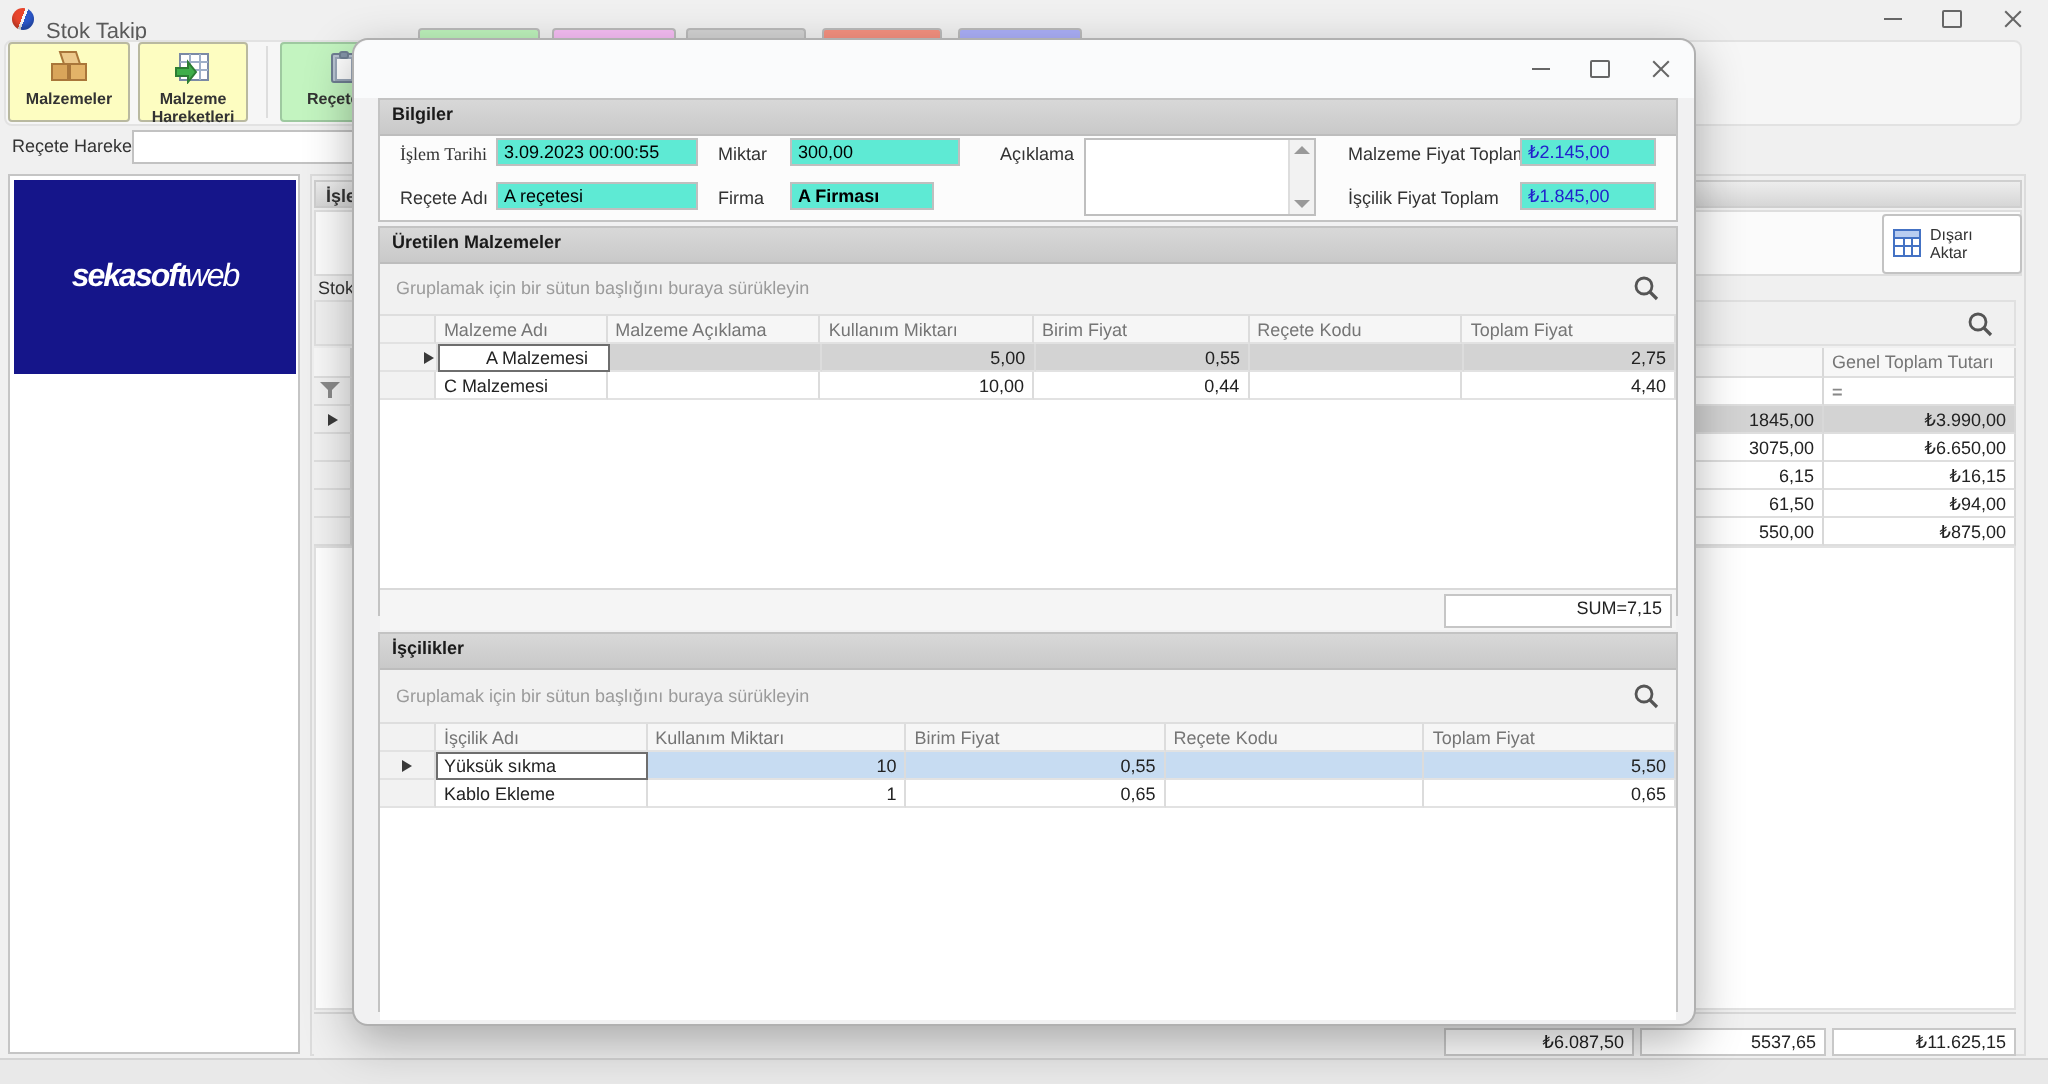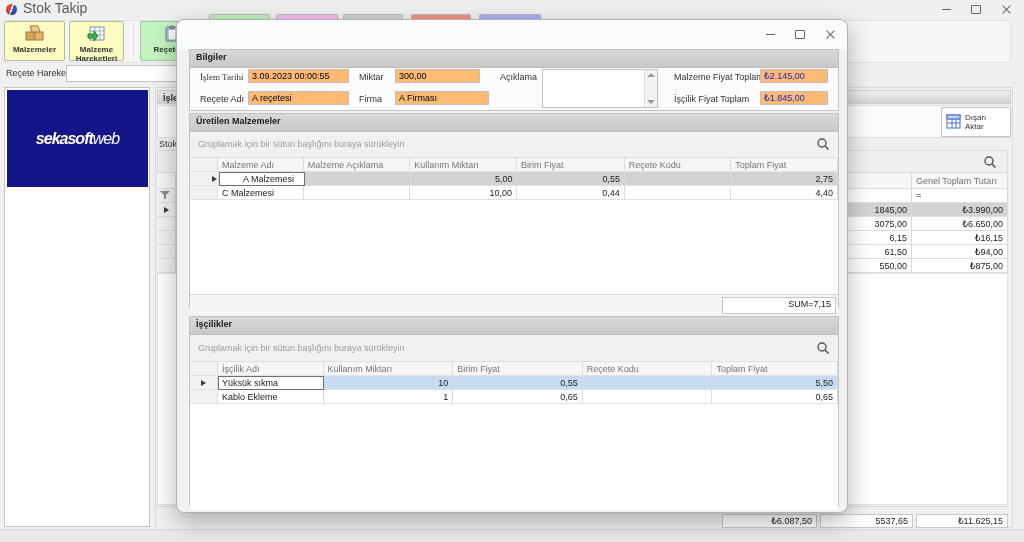--- a/index.html
+++ b/index.html
@@ -2,21 +2,21 @@
 <html><head>
 <meta charset="utf-8">
 <style>
   html,body{margin:0;padding:0;}
   body{width:1024px;height:542px;background:#e9e9e9;font-family:"Liberation Sans","DejaVu Sans",sans-serif;font-size:9px;color:#333;}
   #app{position:relative;width:1024px;height:542px;background:#f0f0f0;overflow:hidden;}
   .abs{position:absolute;box-sizing:border-box;}
   
   .titlebar{left:0;top:0;width:1024px;height:19px;background:#f0f0f0;}
   .app-icon{left:6px;top:4px;width:11px;height:11px;border-radius:50%;background:linear-gradient(110deg,#e8452c 0 45%,#f7f7f7 45% 55%,#2c57c9 55% 100%);box-shadow:inset 0 -2px 2px rgba(0,0,0,.25);}
-  .app-title{left:23px;top:0;color:#5a5a5a;font-size:14px;}
+  .app-title{left:23px;top:10px;color:#5a5a5a;font-size:11px;}
   .winctl{top:0;width:28px;height:19px;display:flex;align-items:center;justify-content:center;cursor:default;}
   .glyph-min{width:9px;height:1px;background:#666;}
   .glyph-max{width:8px;height:7px;border:1px solid #666;border-radius:1px;}
   .glyph-close{width:9px;height:9px;position:relative;}
   .glyph-close:before,.glyph-close:after{content:"";position:absolute;left:4px;top:-1px;width:1px;height:11px;background:#666;}
   .glyph-close:before{transform:rotate(45deg);}
   .glyph-close:after{transform:rotate(-45deg);}
   
   .toolbar{left:2px;top:20px;width:1009px;height:43px;background:#f6f6f6;border:1px solid #e2e2e2;border-radius:4px;}
   .toolbtn{top:21px;height:40px;border:1px solid #b9b9a0;border-radius:2px;display:flex;flex-direction:column;align-items:center;justify-content:flex-start;padding-top:3px;cursor:pointer;}
@@ -59,21 +59,21 @@
   .bgrow-white{background:#fff;}
   .footerbox{top:514px;height:14px;background:#fff;border:1px solid #c8c8c8;text-align:right;padding:1px 4px;color:#222;}
   .statusbar{left:0;top:529px;width:1024px;height:13px;background:#e9e9e9;border-top:1px solid #d4d4d4;}
   
   .dialog{left:176px;top:19px;width:672px;height:494px;background:#f1f1f2;border:1px solid #b0b0b0;border-radius:8px;box-shadow:0 8px 24px rgba(0,0,0,.30);z-index:10;}
   .dlg-titlebar{left:0;top:0;width:670px;height:29px;background:#fafbfc;border-radius:8px 8px 0 0;}
   .dlg-ctl{top:6px;width:22px;height:17px;display:flex;align-items:center;justify-content:center;cursor:pointer;}
   .section{left:12px;width:650px;border:1px solid #c3c3c3;background:#fcfcfc;}
   .sec-caption{height:13px;background:linear-gradient(#d8d8d8,#c9c9c9);border-bottom:1px solid #bdbdbd;font-weight:bold;color:#1a1a1a;padding:2px 6px;font-size:9px;}
   .flabel{position:absolute;color:#333;}
-  .finput{position:absolute;background:#fdba74;border:1px solid #bfbfbf;font-size:9px;padding:0 3px;height:14px;font-family:"Liberation Sans","DejaVu Sans",sans-serif;box-sizing:border-box;}
+  .finput{position:absolute;background:#5eead4;border:1px solid #bfbfbf;font-size:9px;padding:0 3px;height:14px;font-family:"Liberation Sans","DejaVu Sans",sans-serif;box-sizing:border-box;}
   .money{color:#2222cc;}
   .ftextarea{position:absolute;background:#fff;border:1px solid #bfbfbf;}
   .ta-scroll{position:absolute;right:0;top:0;width:12px;height:100%;background:#f2f2f2;border-left:1px solid #ddd;}
   .ta-arrow{position:absolute;left:2px;width:0;height:0;border-left:4px solid transparent;border-right:4px solid transparent;}
   .ta-up{top:3px;border-bottom:4px solid #999;}
   .ta-down{bottom:3px;border-top:4px solid #999;}
   .group-row{position:relative;background:#f1f1f1;border-bottom:1px solid #dedede;color:#9b9b9b;}
   .group-row .hint{position:absolute;left:8px;top:7px;}
   .search{position:absolute;right:8px;top:5px;width:14px;height:14px;cursor:pointer;}
   .tbl{position:relative;background:#fff;}
@@ -273,21 +273,21 @@
 
     <div class="abs section" style="top:29px;height:62px;">
       <div class="sec-caption">Bilgiler</div>
       <div class="flabel" style="left:10px;top:22px;font-family:Liberation Serif, serif;">İşlem Tarihi</div>
       <input class="finput" style="left: 58px; top: 19px; width: 101px;" value="3.09.2023 00:00:55">
       <div class="flabel" style="left:10px;top:44px;">Reçete Adı</div>
       <input class="finput" style="left: 58px; top: 41px; width: 101px;" value="A reçetesi">
       <div class="flabel" style="left:169px;top:22px;">Miktar</div>
       <input class="finput" style="left: 205px; top: 19px; width: 85px;" value="300,00">
       <div class="flabel" style="left:169px;top:44px;">Firma</div>
-      <input class="finput" style="left: 205px; top: 41px; width: 94px;" value="A Firması">
+      <input class="finput" style="left: 205px; top: 41px; width: 72px; font-weight: bold;" value="A Firması">
       <div class="flabel" style="left:310px;top:22px;">Açıklama</div>
       <div class="ftextarea" style="left:352px;top:19px;width:114px;height:37px;">
         <div class="ta-scroll">
           <div class="ta-arrow ta-up"></div>
           <div class="ta-arrow ta-down"></div>
         </div>
       </div>
       <div class="flabel" style="left:484px;top:22px;">Malzeme Fiyat Toplam</div>
       <input class="finput money" style="left: 570px; top: 19px; width: 68px;" value="₺2.145,00">
       <div class="flabel" style="left:484px;top:44px;">İşçilik Fiyat Toplam</div>

